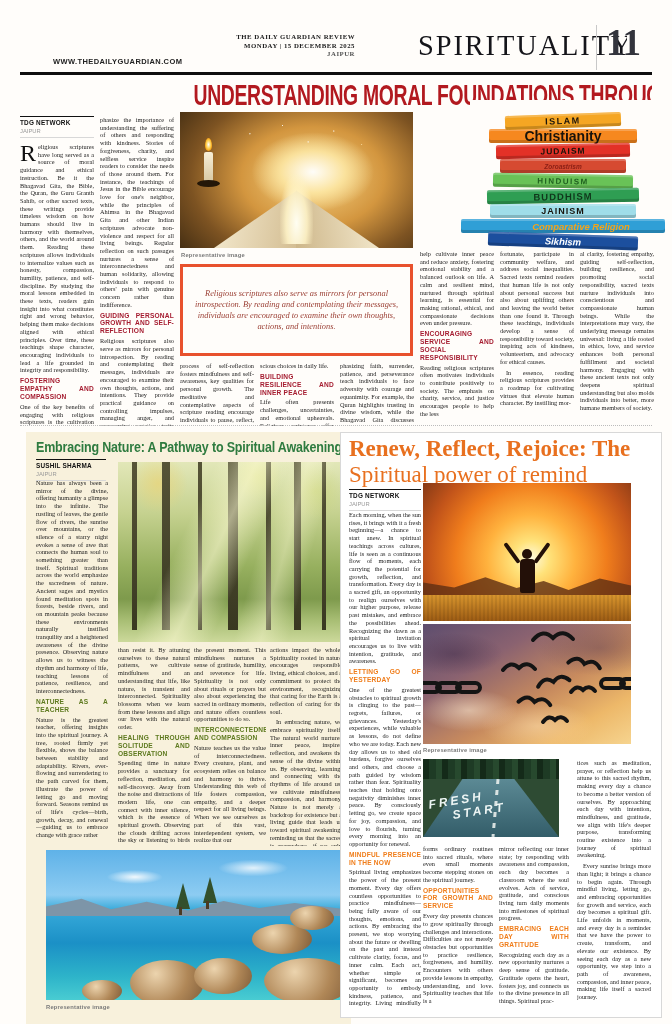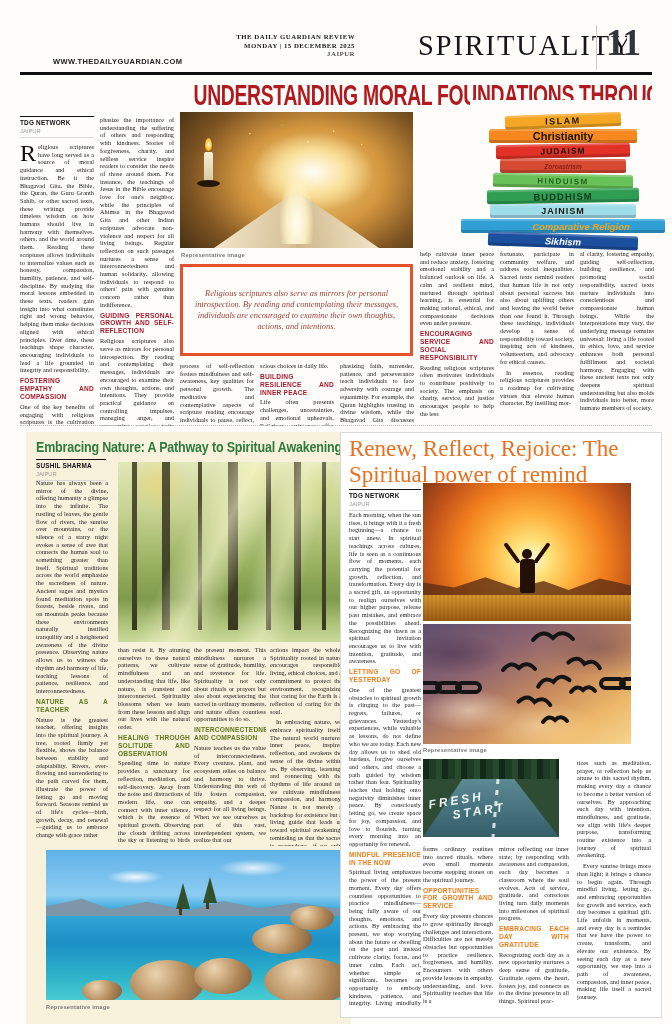--- a/index.html
+++ b/index.html
@@ -65,21 +65,21 @@
            display:flex; align-items:center; justify-content:center; padding:4px 10px; background:#fffdfa; }
   .quote .qt { font:italic 8.4px/11px "Liberation Serif",serif; color:#9c4136; text-align:center; }
 
   
   .img-stack { left:470px; top:100px; width:186px; height:148px; background:#fffdfa;
                display:flex; flex-direction:column; align-items:center; justify-content:flex-end; }
   .bk { height:14px; margin-top:1px; border-radius:2px; display:flex; align-items:center; justify-content:center;
         font-family:"Liberation Sans",sans-serif; font-weight:bold; color:#18130b;
         box-shadow:inset 0 -3px 0 rgba(0,0,0,.18), inset 0 2px 0 rgba(255,255,255,.22); }
   .bk1 { width:116px; background:#f5a623; font-size:9px;  letter-spacing:1.5px; transform:rotate(-2deg); }
-  .bk2 { width:148px; background:#f6881f; font-size:11px; }
+  .bk2 { width:148px; background:#f6881f; font-size:14px; }
   .bk3 { width:134px; background:#e33127; font-size:8.5px; letter-spacing:1px; transform:rotate(-1deg); }
   .bk4 { width:126px; background:#d64a31; font-size:6.5px; font-style:italic; color:#8c2016; }
   .bk5 { width:140px; background:#69c257; font-size:8px;  letter-spacing:1.5px; color:#20611f; transform:rotate(1deg); }
   .bk6 { width:152px; background:#2f9e53; font-size:9.5px; letter-spacing:1px; color:#10361b; transform:rotate(-1deg); }
   .bk7 { width:146px; background:#9fdde9; font-size:9px;  letter-spacing:1px; }
   .bk8 { width:168px; background:#2f9fd6; font-size:9.5px; font-style:italic; color:#f2a31b;padding-left:36px; }
   .bk9 { width:150px; background:#1c4f9e; font-size:9.5px; font-style:italic; color:#ffffff; transform:rotate(2deg); }
 
   
   .nature { left:26px; top:432px; width:325px; height:704px; background:#f8f1dc; }
@@ -302,21 +302,21 @@
       <div class="rk" style="width:88px; height:46px; right:-10px; bottom:-4px;"></div>
       <div class="rk" style="width:60px; height:30px; right:30px; bottom:46px;"></div>
       <div class="rk" style="width:44px; height:24px; right:8px; bottom:70px;"></div>
       <div class="rk" style="width:40px; height:22px; left:36px; bottom:-2px;"></div>
     </div>
     <div class="cap" style="left:20px; top:572px;">Representative image</div>
   </div>
 
   <div class="abs today">
     <div class="abs t-title">
-      <span class="t-line fitx-left" style="transform-origin: 0px 50%; transform: scaleX(1);">Renew, Reflect, Rejoice: The</span>
+      <span class="t-line fitx-left" style="transform-origin: 0px 50%; transform: scaleX(1); font-weight: bold;">Renew, Reflect, Rejoice: The</span>
       <span class="t-line fitx-left" style="transform-origin: 0px 50%; transform: scaleX(1);">Spiritual power of remind</span>
     </div>
     <div class="abs t-byl byl">
       <div class="nm">TDG NETWORK</div>
       <div class="ct">JAIPUR</div>
     </div>
 
     <div class="col tcol" style="left:8px; top:78px; height:496px;">
       <p>Each morning, when the sun rises, it brings with it a fresh beginning—a chance to start anew. In spiritual teachings across cultures, life is seen as a continuous flow of moments, each carrying the potential for growth, reflection, and transformation. Every day is a sacred gift, an opportunity to realign ourselves with our higher purpose, release past mistakes, and embrace the possibilities ahead. Recognizing the dawn as a spiritual invitation encourages us to live with intention, gratitude, and awareness.</p>
       <div class="sub orange">LETTING GO OF YESTERDAY</div>

